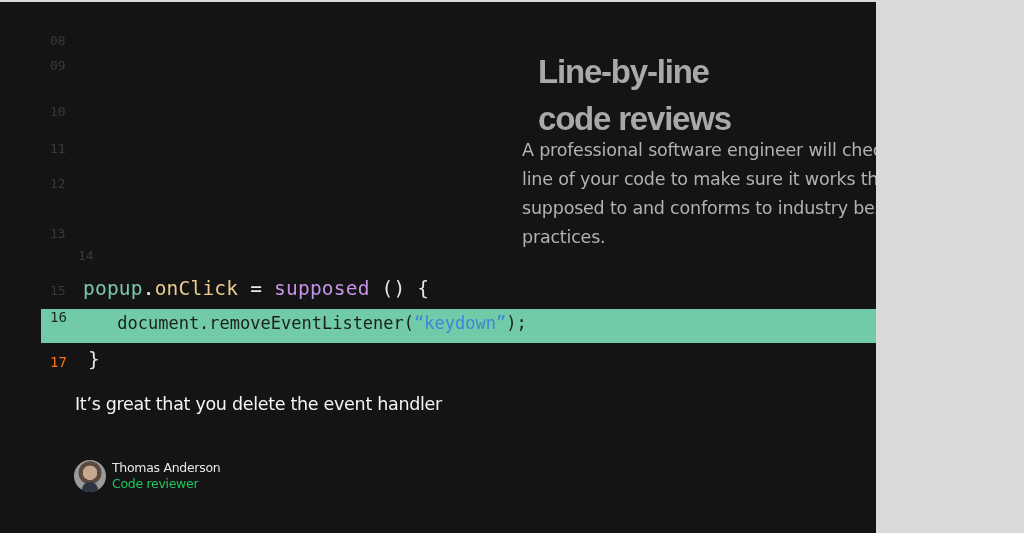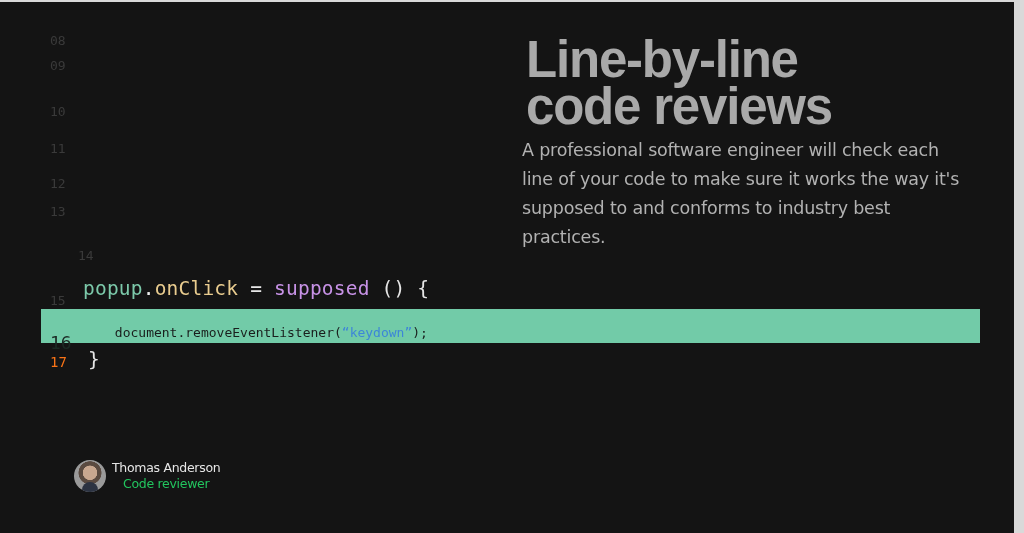--- a/index.html
+++ b/index.html
@@ -3,21 +3,21 @@
   <meta charset="utf-8">
   <style>
     html, body { margin: 0; padding: 0; }
     body {
       width: 1024px; height: 533px; overflow: hidden;
       background: #d9d9d9;
       font-family: "DejaVu Sans", sans-serif;
     }
     .frame {
       position: absolute; left: 0; top: 2px;
-      width: 1014px; height: 531px;
+      width: 876px; height: 531px;
       background: #141414;
       overflow: hidden;
     }
     .ln {
       position: absolute;
       font-family: "DejaVu Sans Mono", monospace;
       font-size: 13px;
       color: #3a3a3a;
       left: 50px;
     }
@@ -32,38 +32,38 @@
     .tok-punc { color: #f0f0f0; }
     .tok-prop { color: #e9cc8f; }
     .tok-kw { color: #c792e6; }
     .tok-plain { color: #e6e6e6; }
     .hl {
       position: absolute; left: 41px; top: 307px;
       width: 939px; height: 34px;
       background: #72cba8;
     }
     .hl .ln16 {
-      position: absolute; left: 9px; top: 23px;
+      position: absolute; left: 9px; top: 0;
       font-family: "DejaVu Sans Mono", monospace;
-      font-size: 18px; color: #1b2a24;
+      font-size: 14px; color: #1b2a24;
     }
     .hl .code16 {
-      position: absolute; left: 66px; top: 16px;
+      position: absolute; left: 66px; top: 4px;
       font-family: "DejaVu Sans Mono", monospace;
-      font-size: 13px; white-space: pre; color: #1a1f1d;
+      font-size: 17px; white-space: pre; color: #1a1f1d;
     }
     .tok-str { color: #3d86d8; }
     .title {
       position: absolute; left: 522px; top: 30px;
       font-family: "Liberation Sans", sans-serif;
       font-weight: bold;
-      font-size: 51px; line-height: 47px;
+      font-size: 33px; line-height: 47px;
       color: #a9a9a9;
       letter-spacing: -1.2px;
-      margin: 4px;
+      margin: 16px;
     }
     .desc {
       position: absolute; left: 522px; top: 134px;
       width: 450px;
       font-family: "DejaVu Sans", sans-serif;
       font-size: 17.5px; line-height: 29px;
       color: #b2b2b2;
       margin: 0;
       letter-spacing: -0.2px;
     }
@@ -84,61 +84,62 @@
     .avatar {
       width: 32px; height: 32px; border-radius: 50%;
       background: radial-gradient(circle at 50% 40%, #c9a890 0 28%, #5a4a40 30% 45%, #9a9a9a 47% 100%);
       overflow: hidden; position: relative;
     }
     .avatar::after {
       content: ""; position: absolute; left: 8px; top: 22px;
       width: 16px; height: 12px; border-radius: 8px 8px 0 0;
       background: #2c3342;
     }
-    .author-text { margin-left: 6px; line-height: 16px; text-align: center; }
+    .author-text { margin-left: 6px; line-height: 16px; }
     .author-name {
       font-family: "DejaVu Sans", sans-serif;
       font-size: 12.5px; color: #e6e6e6; display: block; letter-spacing: -0.3px;
     }
     .author-role {
       font-family: "DejaVu Sans", sans-serif;
       font-size: 12.5px; color: #22c55e; display: block; letter-spacing: -0.3px;
     }
   </style>
 </head>
 <body>
 
 <div class="frame">
 
   <div class="ln" style="top:31px;">08</div>
   <div class="ln" style="top:56px;">09</div>
   <div class="ln" style="top:102px;text-align:right;">10</div>
   <div class="ln" style="top:139px;">11</div>
   <div class="ln" style="top:174px;">12</div>
-  <div class="ln" style="top:202px;">13</div>
+  <div class="ln" style="top:224px;">13</div>
   <div class="ln" style="top:246px;margin-left:28px;">14</div>
 
-  <div class="ln" style="top:291px;">15</div>
+  <div class="ln" style="top:281px;">15</div>
   <div class="code" style="left:83px; top:275px;"><span class="tok-var">popup</span><span class="tok-punc">.</span><span class="tok-prop">onClick</span><span class="tok-plain"> = </span><span class="tok-kw">supposed</span><span class="tok-plain"> () {</span></div>
 
   <div class="hl">
     <span class="ln16">16</span>
     <span class="code16"><span> document.removeEventListener(</span><span class="tok-str">“keydown”</span><span>);</span></span>
   </div>
 
   <div class="ln" style="top:352px; color:#f97316; font-size:14px;">17</div>
   <div class="code tok-plain" style="left:88px; top:346px;">}</div>
 
   <h1 class="title">
     <span style="display:block;">Line-by-line</span>
     <span style="display:block;">code reviews</span>
   </h1>
   <p class="desc">A professional software engineer will check each line of your code to make sure it works the way it's supposed to and conforms to industry best practices.</p>
 
   <p class="comment">
+    <span style="display:block;">It’s great that you delete the event handler</span>
   </p>
 
   <div class="author">
     <div class="avatar"></div>
     <div class="author-text">
       <span class="author-name">Thomas Anderson</span>
       <span class="author-role">Code reviewer</span>
     </div>
   </div>
 </div>

